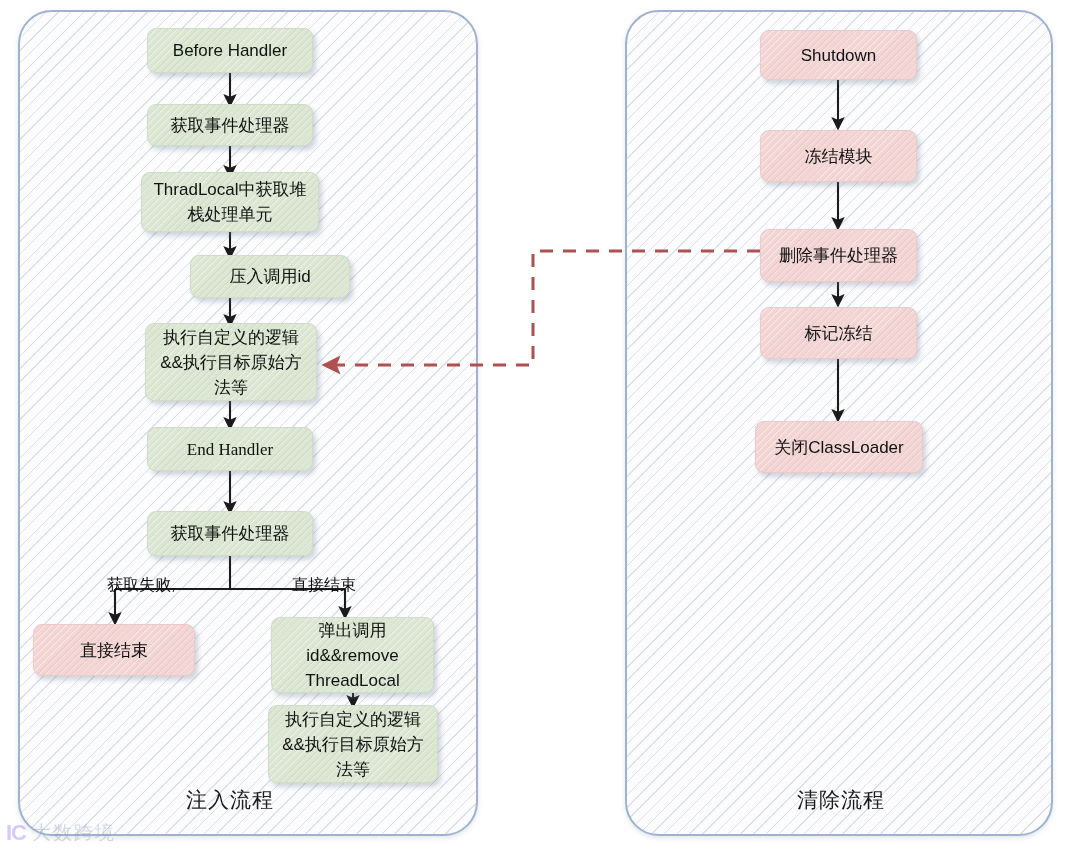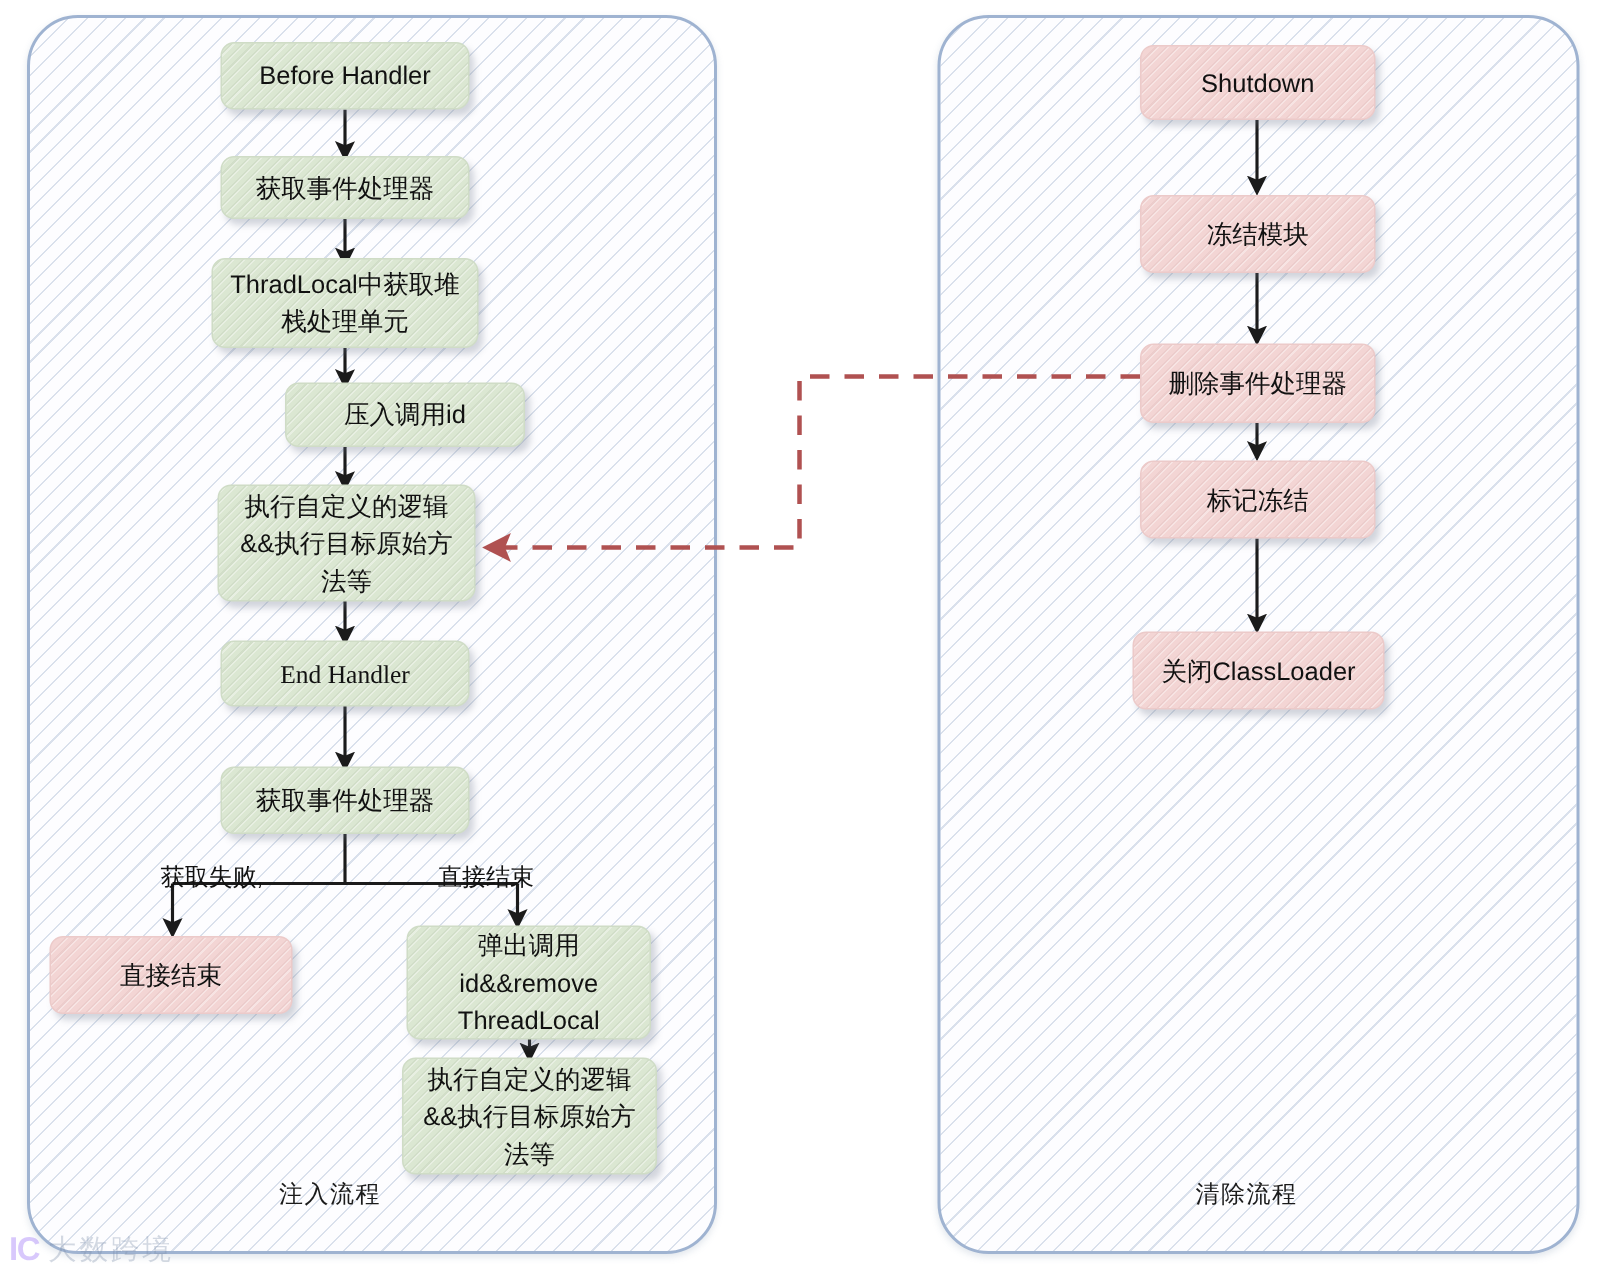--- a/index.html
+++ b/index.html
@@ -29,21 +29,21 @@
         rgba(150,170,200,0.00) 3px,
         rgba(150,170,200,0.34) 3px,
         rgba(150,170,200,0.34) 4px,
         rgba(150,170,200,0.00) 4px,
         rgba(150,170,200,0.00) 9px
       );
     box-shadow:0 2px 5px rgba(120,140,170,0.22);
   }
   .panel-caption{
     position:absolute;
-    font-size:16px;
+    font-size:21px;
     color:#1b1b1b;
     white-space:nowrap;
     letter-spacing:1px;
   }
 
   
   .node{
     position:absolute;
     box-sizing:border-box;
     display:flex;

